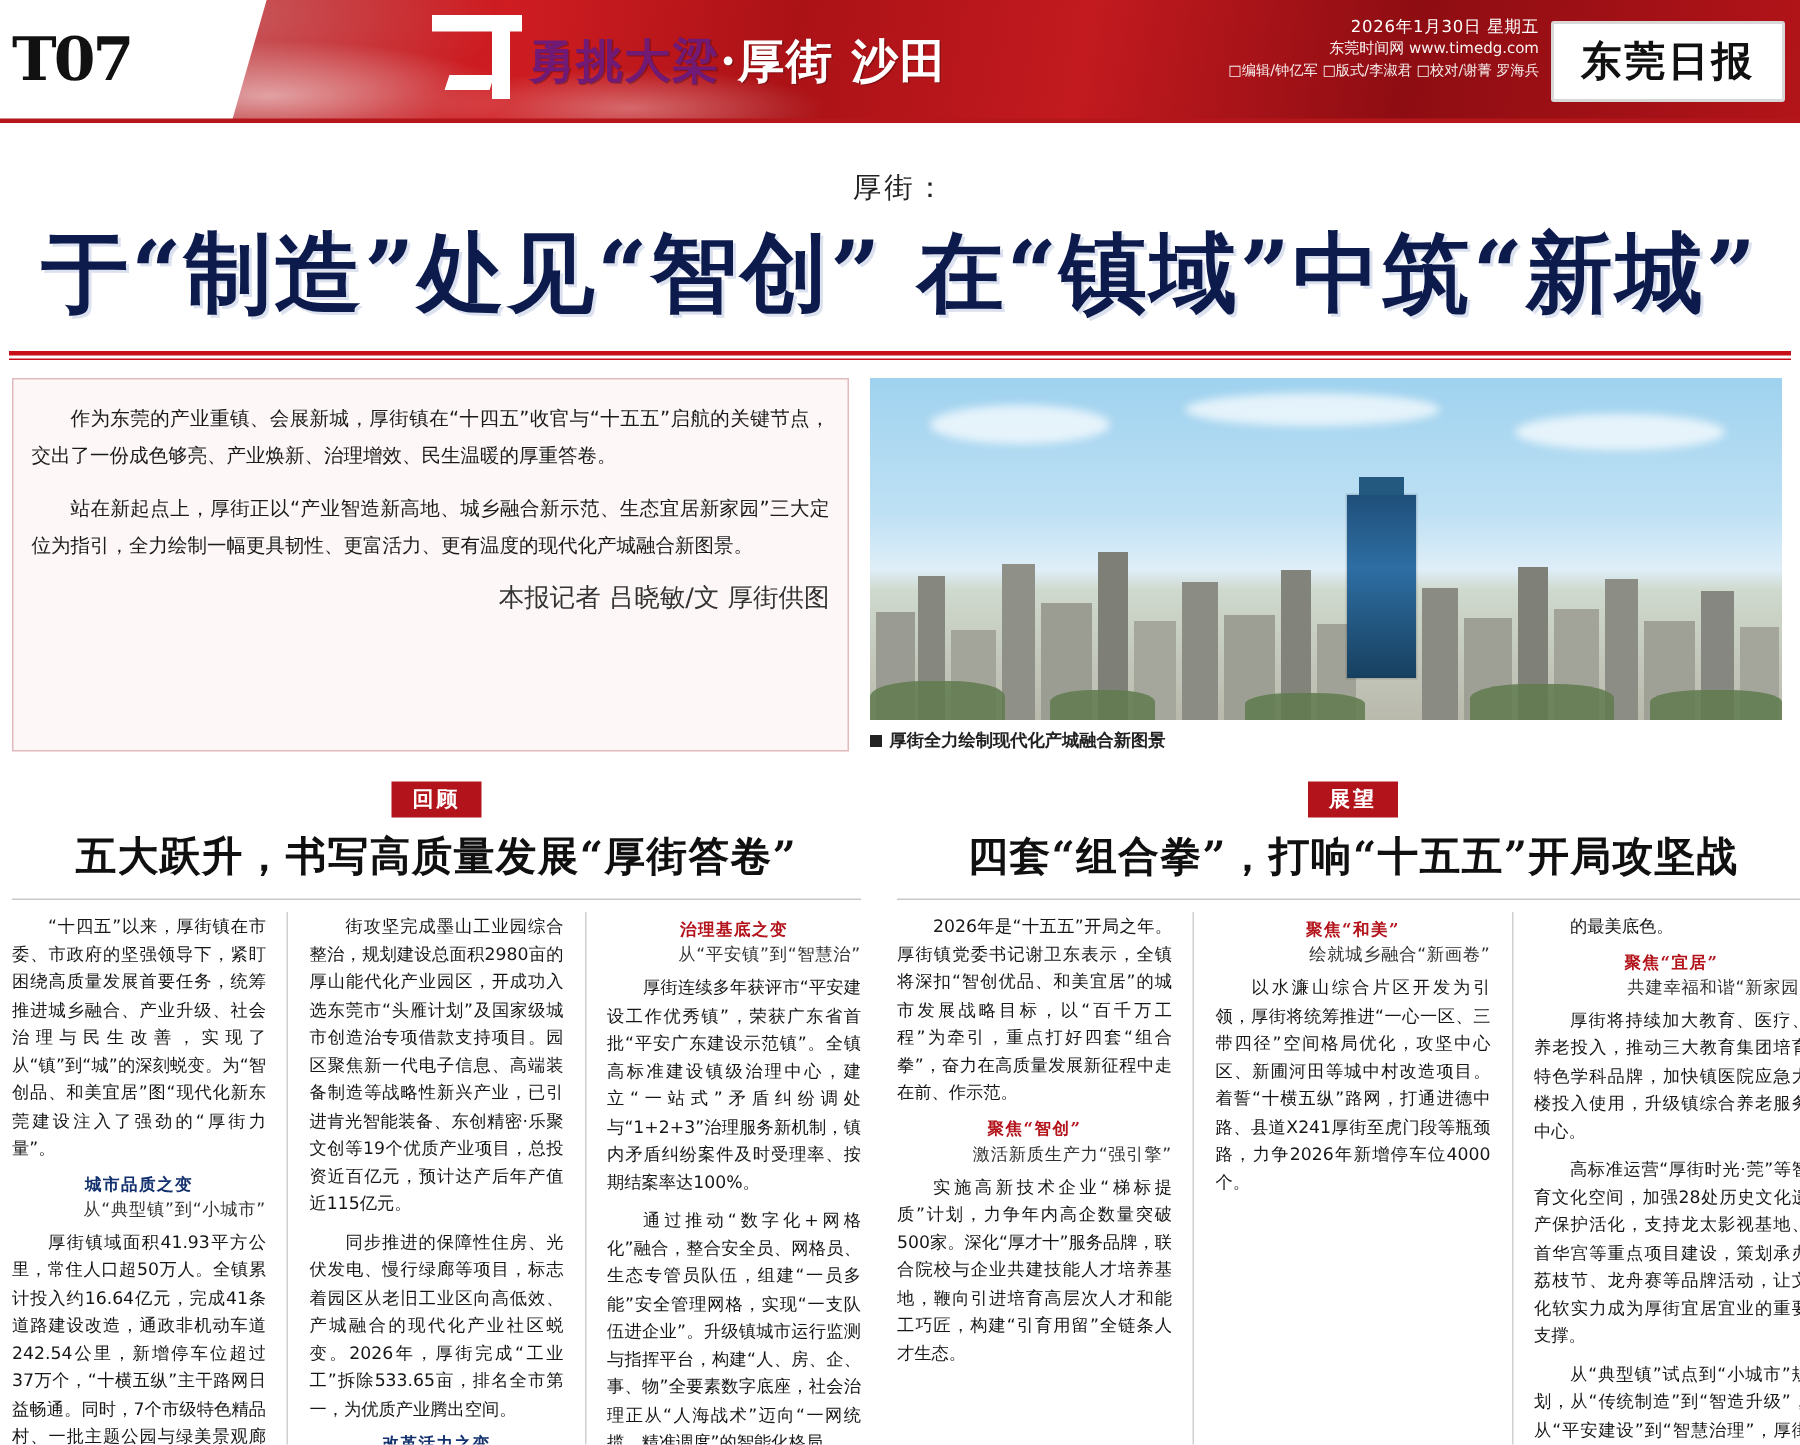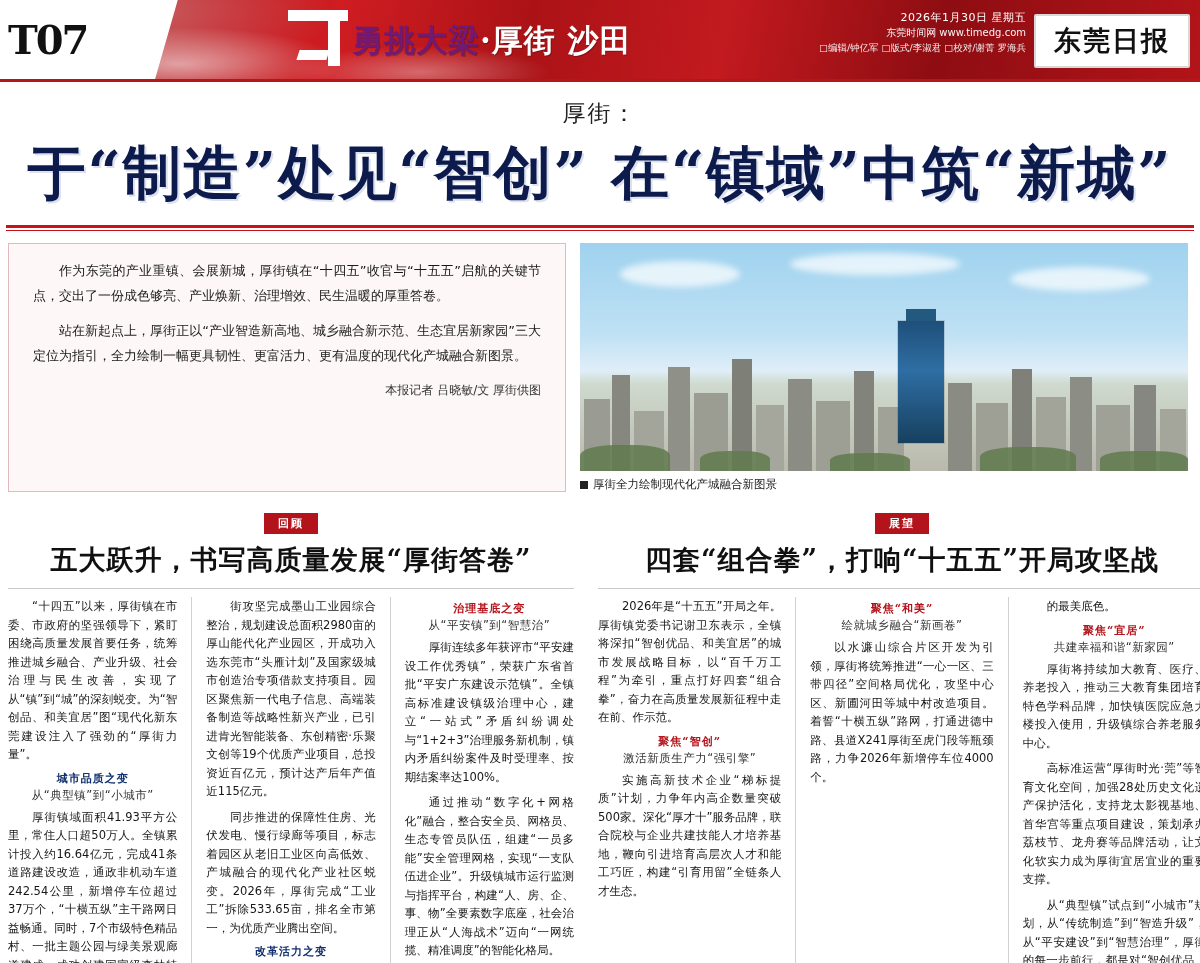--- a/index.html
+++ b/index.html
@@ -66,48 +66,48 @@
     display:flex;align-items:center;justify-content:center;
   }
   .mh-logo span{
     font-family:"DejaVu Serif","Liberation Serif",serif;
     font-weight:700;font-size:27px;color:#111;letter-spacing:2px;
   }
   .mh-rule{position:absolute;left:0;top:79px;width:1200px;height:3px;background:#b5161b;}
 
   
   .kicker{
-    margin-top:16px;text-align:center;
-    font-family:"DejaVu Serif","Liberation Serif",serif;
-    font-size:23px;color:#222;letter-spacing:2px;
+    margin-top:30px;text-align:center;
+    font-family:"DejaVu Serif","Liberation Serif",serif;
+    font-size:19px;color:#222;letter-spacing:2px;
   }
   .headline{
     margin-top:6px;text-align:center;white-space:nowrap;
     font-family:"DejaVu Serif","Liberation Serif",serif;
     font-weight:700;font-size:58px;letter-spacing:2px;
     color:#0d1b4c;
     text-shadow:2px 2px 0 rgba(190,200,225,.55);
   }
   .hl-rule{margin:12px auto 0;width:1188px;height:3px;background:#c7121a;}
   .hl-rule2{margin:2px auto 0;width:1188px;height:1px;background:#c7121a;}
 
   
   .topblock{display:flex;gap:14px;padding:12px 8px 0 8px;}
   .lead{
     width:558px;border:1px solid #e2b9bd;background:#fdf7f7;
-    padding:14px 24px;box-sizing:border-box;
+    padding:14px 12px;box-sizing:border-box;
   }
   .lead p{
     margin:0 0 10px 0;font-size:13px;line-height:25px;color:#1a1a1a;
     text-indent:26px;text-align:justify;
     font-family:"DejaVu Sans","Liberation Sans",sans-serif;
   }
-  .lead .byline{text-align:right;text-indent:0;margin:4px 0 0 0;font-size:12px;color:#333;}
-
-  .photowrap{width:608px;}
+  .lead .byline{text-align:right;text-indent:0;margin:4px 0 0 0;font-size:17px;color:#333;}
+
+  .photowrap{width:608px;font-weight:bold;}
   .photo{
     width:608px;height:228px;position:relative;overflow:hidden;
     background:linear-gradient(#9fd2ef 0%,#bfe1f4 40%,#dfeef8 56%,#cfd9cd 62%,#b9b9ac 100%);
   }
   .sky-cloud{position:absolute;background:rgba(255,255,255,.7);border-radius:50%;filter:blur(3px);}
   .skyline{position:absolute;left:0;bottom:0;width:608px;height:150px;}
   .bld{position:absolute;bottom:0;background:#8e8f86;}
   .tower{
     position:absolute;left:318px;bottom:28px;width:46px;height:122px;
     background:linear-gradient(180deg,#1f4f7a,#2e6ea3 40%,#17405f);
@@ -120,21 +120,21 @@
   .photo-caption{
     margin-top:6px;font-size:11.5px;color:#222;
     display:flex;align-items:center;gap:5px;
   }
   .photo-caption .sq{display:inline-block;width:8px;height:8px;background:#222;}
 
   
   .sec-tag{
     display:inline-block;background:#b3131a;color:#fff;
     font-family:"DejaVu Serif","Liberation Serif",serif;
-    font-size:11px;font-weight:700;letter-spacing:2px;
+    font-size:14px;font-weight:700;letter-spacing:2px;
     padding:3px 14px;
   }
   .sec-tagwrap{text-align:center;margin-top:14px;}
   .sec-title{
     text-align:center;margin-top:8px;
     font-family:"DejaVu Serif","Liberation Serif",serif;
     font-weight:700;font-size:27px;letter-spacing:1px;color:#101010;
   }
   .sec-rule{height:1px;background:#c9c9c9;margin:10px 0 8px;}
 
@@ -146,21 +146,21 @@
   .cols3{display:flex;gap:14px;}
   .cols3 .col{width:179px;}
 
   .sub{
     text-align:center;margin:4px 0 2px;
     font-family:"DejaVu Serif","Liberation Serif",serif;
     font-weight:700;font-size:11px;color:#12306e;letter-spacing:1px;
   }
   .sub.red{color:#b3131a;}
   .subline{
-    text-align:center;font-size:11.5px;color:#333;margin-bottom:5px;letter-spacing:.5px;
+    text-align:right;font-size:11.5px;color:#333;margin-bottom:5px;letter-spacing:.5px;
   }
   p.body{
     margin:0 0 7px 0;font-size:11.5px;line-height:18.5px;text-indent:24px;
     text-align:justify;color:#161616;
   }
 
   .vsep{width:1px;background:#d0d0d0;align-self:stretch;}
 </style>
 </head>
 <body>

